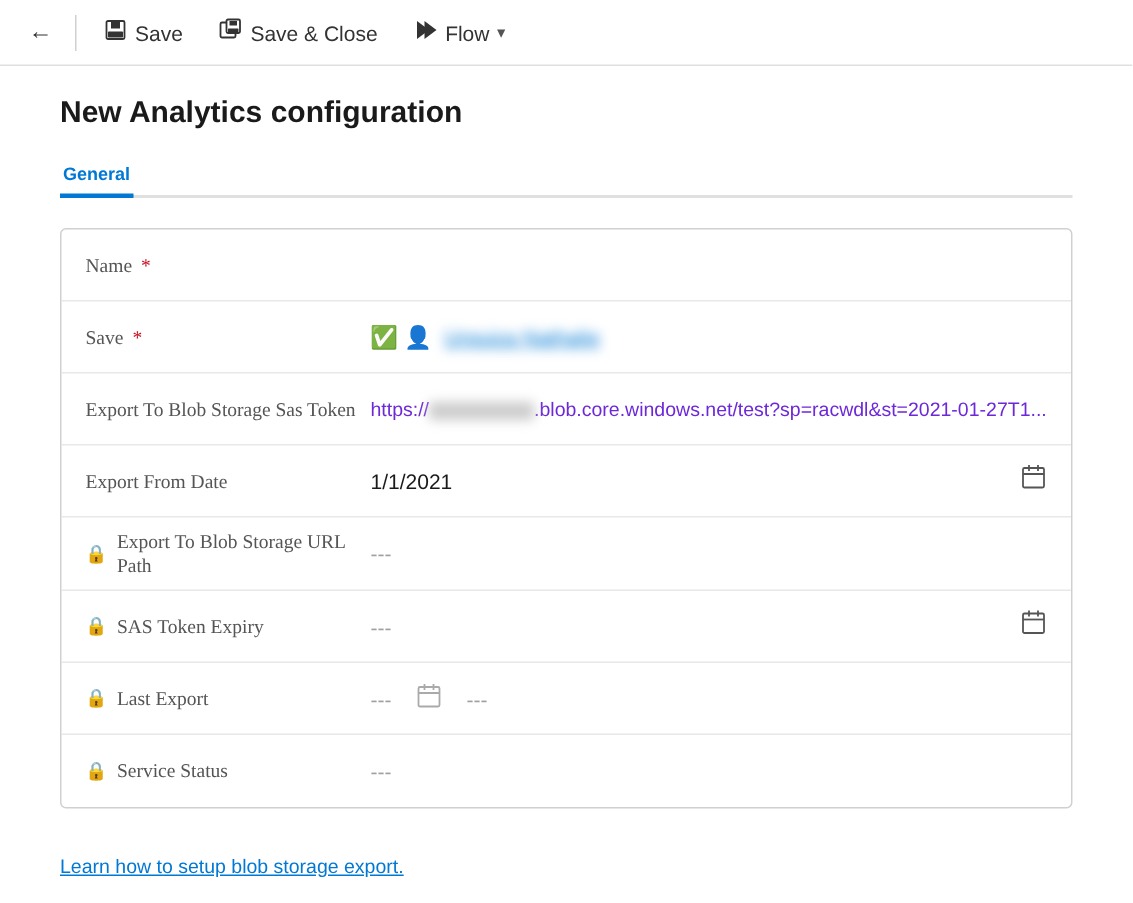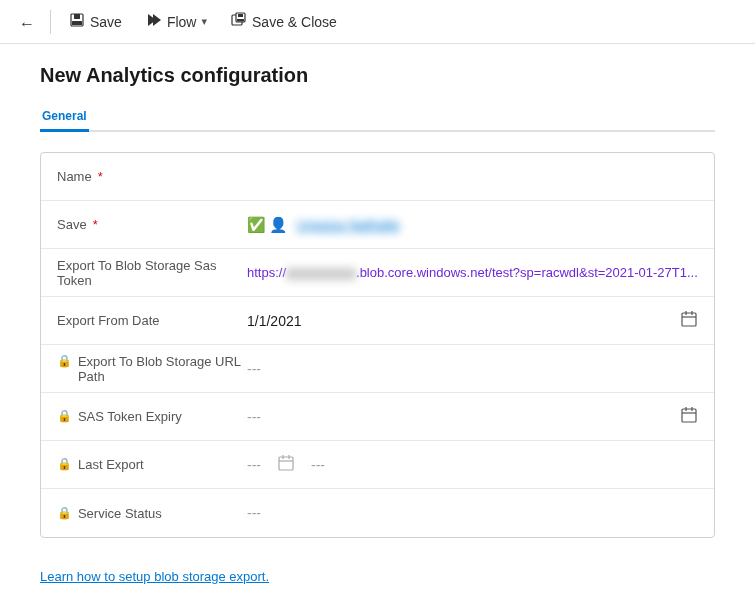--- a/index.html
+++ b/index.html
@@ -100,22 +100,23 @@
     }
     .form-row:last-child {
       border-bottom: none;
     }
     .form-label {
       width: 190px;
       min-width: 190px;
       color: #555;
       font-size: 13px;
       display: flex;
-      align-items: flex-start;
+      align-items: center;
       gap: 6px;
+      font-family: Liberation Serif, serif;
     }
     .required-star {
       color: #c50f1f;
       font-size: 13px;
     }
     .form-value {
       flex: 1;
       font-size: 14px;
       color: #1a1a1a;
       display: flex;
@@ -176,39 +177,39 @@
       <svg width="16" height="16" viewBox="0 0 16 16" fill="none" xmlns="http://www.w3.org/2000/svg">
         <rect x="2" y="2" width="12" height="12" rx="1" stroke="#333" stroke-width="1.2" fill="none"></rect>
         <rect x="5" y="2" width="6" height="5" fill="#333"></rect>
         <rect x="3" y="9" width="10" height="4" rx="0.5" fill="#333"></rect>
       </svg>
     </span>
     <span>Save</span>
   </button>
   <button class="toolbar-btn">
     <span>
-      <svg width="16" height="16" viewBox="0 0 16 16" xmlns="http://www.w3.org/2000/svg">
-        <polygon points="2,2 10,8 2,14" fill="#333"></polygon>
-        <polygon points="7,2 15,8 7,14" fill="#333"></polygon>
-      </svg>
-    </span>
-    <span>Flow</span>
-    <span style="font-size:11px; color:#555;">▾</span>
-  </button>
-  <button class="toolbar-btn">
-    <span>
       <svg width="16" height="16" viewBox="0 0 16 16" fill="none" xmlns="http://www.w3.org/2000/svg">
         <rect x="1" y="3" width="10" height="10" rx="1" stroke="#333" stroke-width="1.2" fill="none"></rect>
         <rect x="5" y="1" width="9" height="9" rx="1" stroke="#333" stroke-width="1.2" fill="white"></rect>
         <rect x="7" y="2" width="5" height="3" fill="#333"></rect>
         <rect x="6" y="7" width="7" height="2.5" rx="0.3" fill="#333"></rect>
       </svg>
     </span>
     <span>Save &amp; Close</span>
   </button>
+  <button class="toolbar-btn">
+    <span>
+      <svg width="16" height="16" viewBox="0 0 16 16" xmlns="http://www.w3.org/2000/svg">
+        <polygon points="2,2 10,8 2,14" fill="#333"></polygon>
+        <polygon points="7,2 15,8 7,14" fill="#333"></polygon>
+      </svg>
+    </span>
+    <span>Flow</span>
+    <span style="font-size:11px; color:#555;">▾</span>
+  </button>
 </div>
 
 <div class="page-content">
   <h1 class="page-title">New Analytics configuration</h1>
 
   <div class="tabs">
     <div class="tab-item active">
       <span>General</span>
     </div>
   </div>

